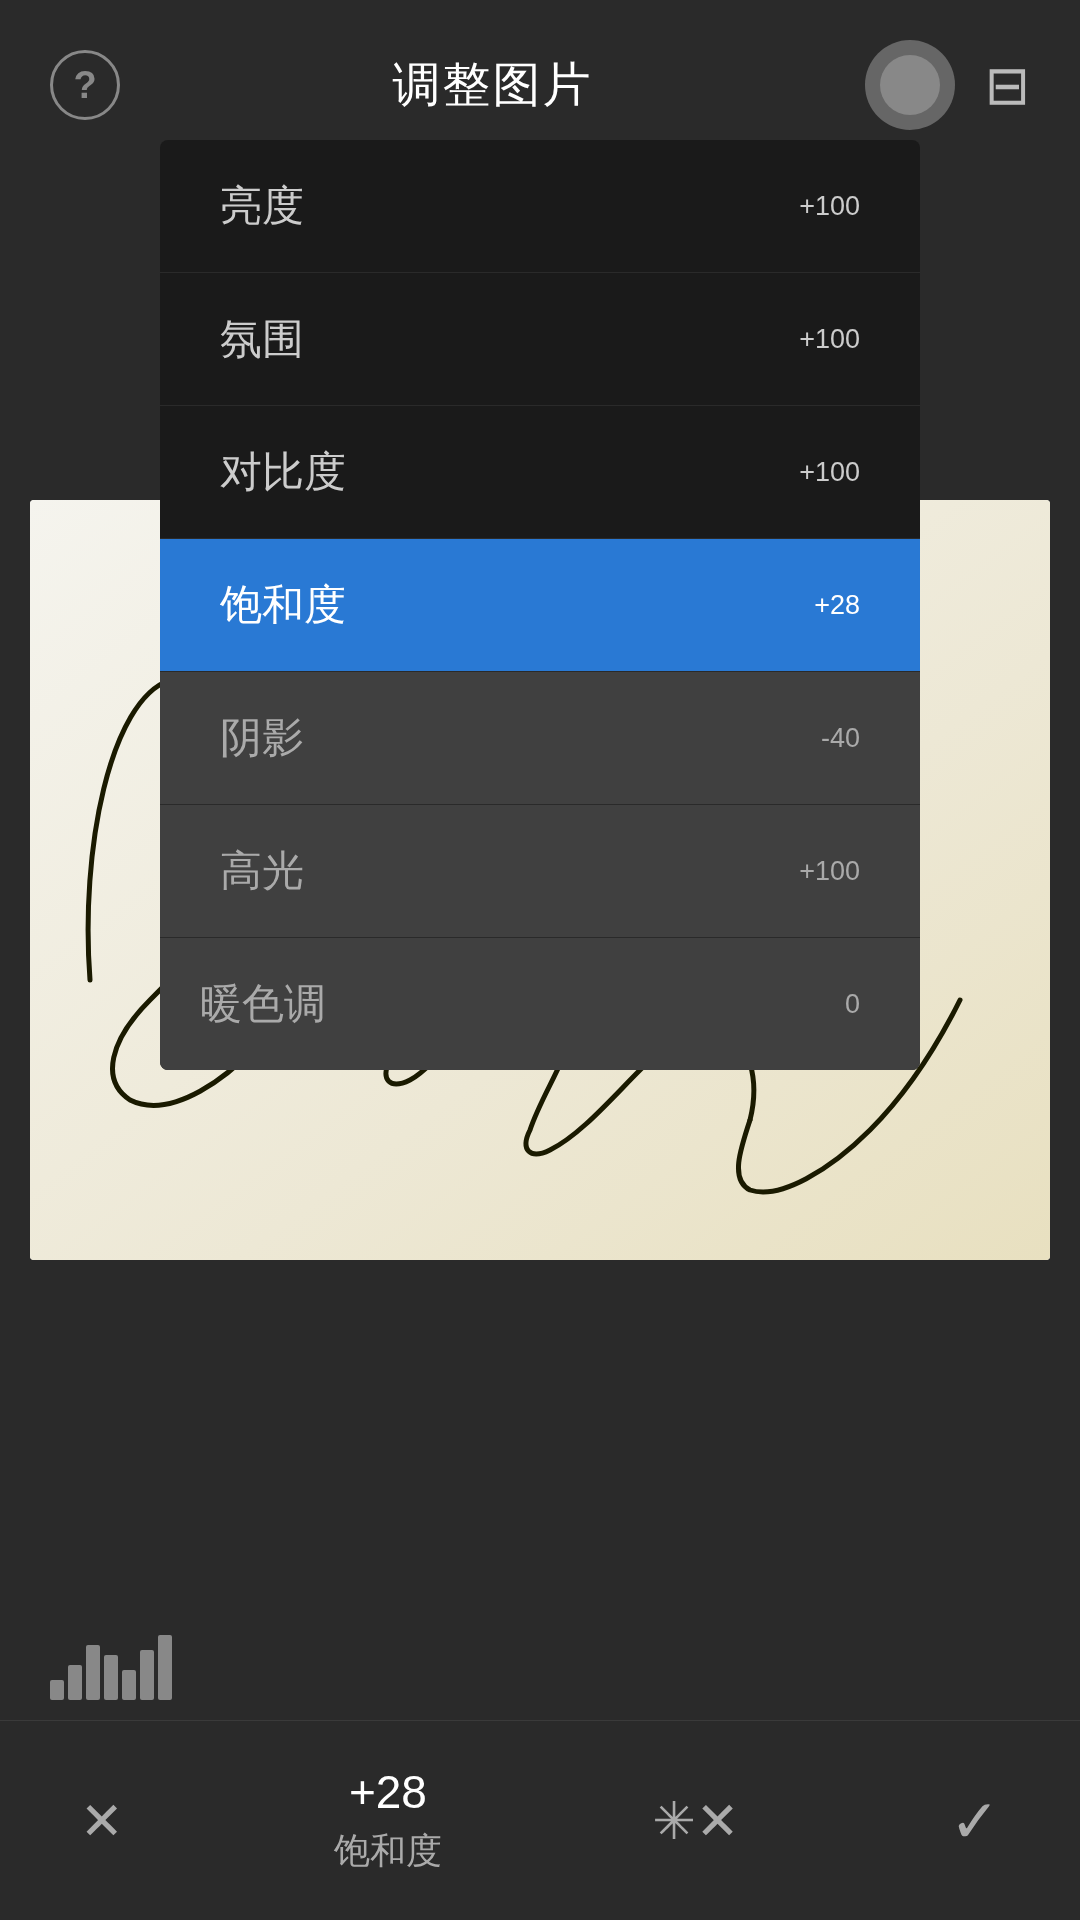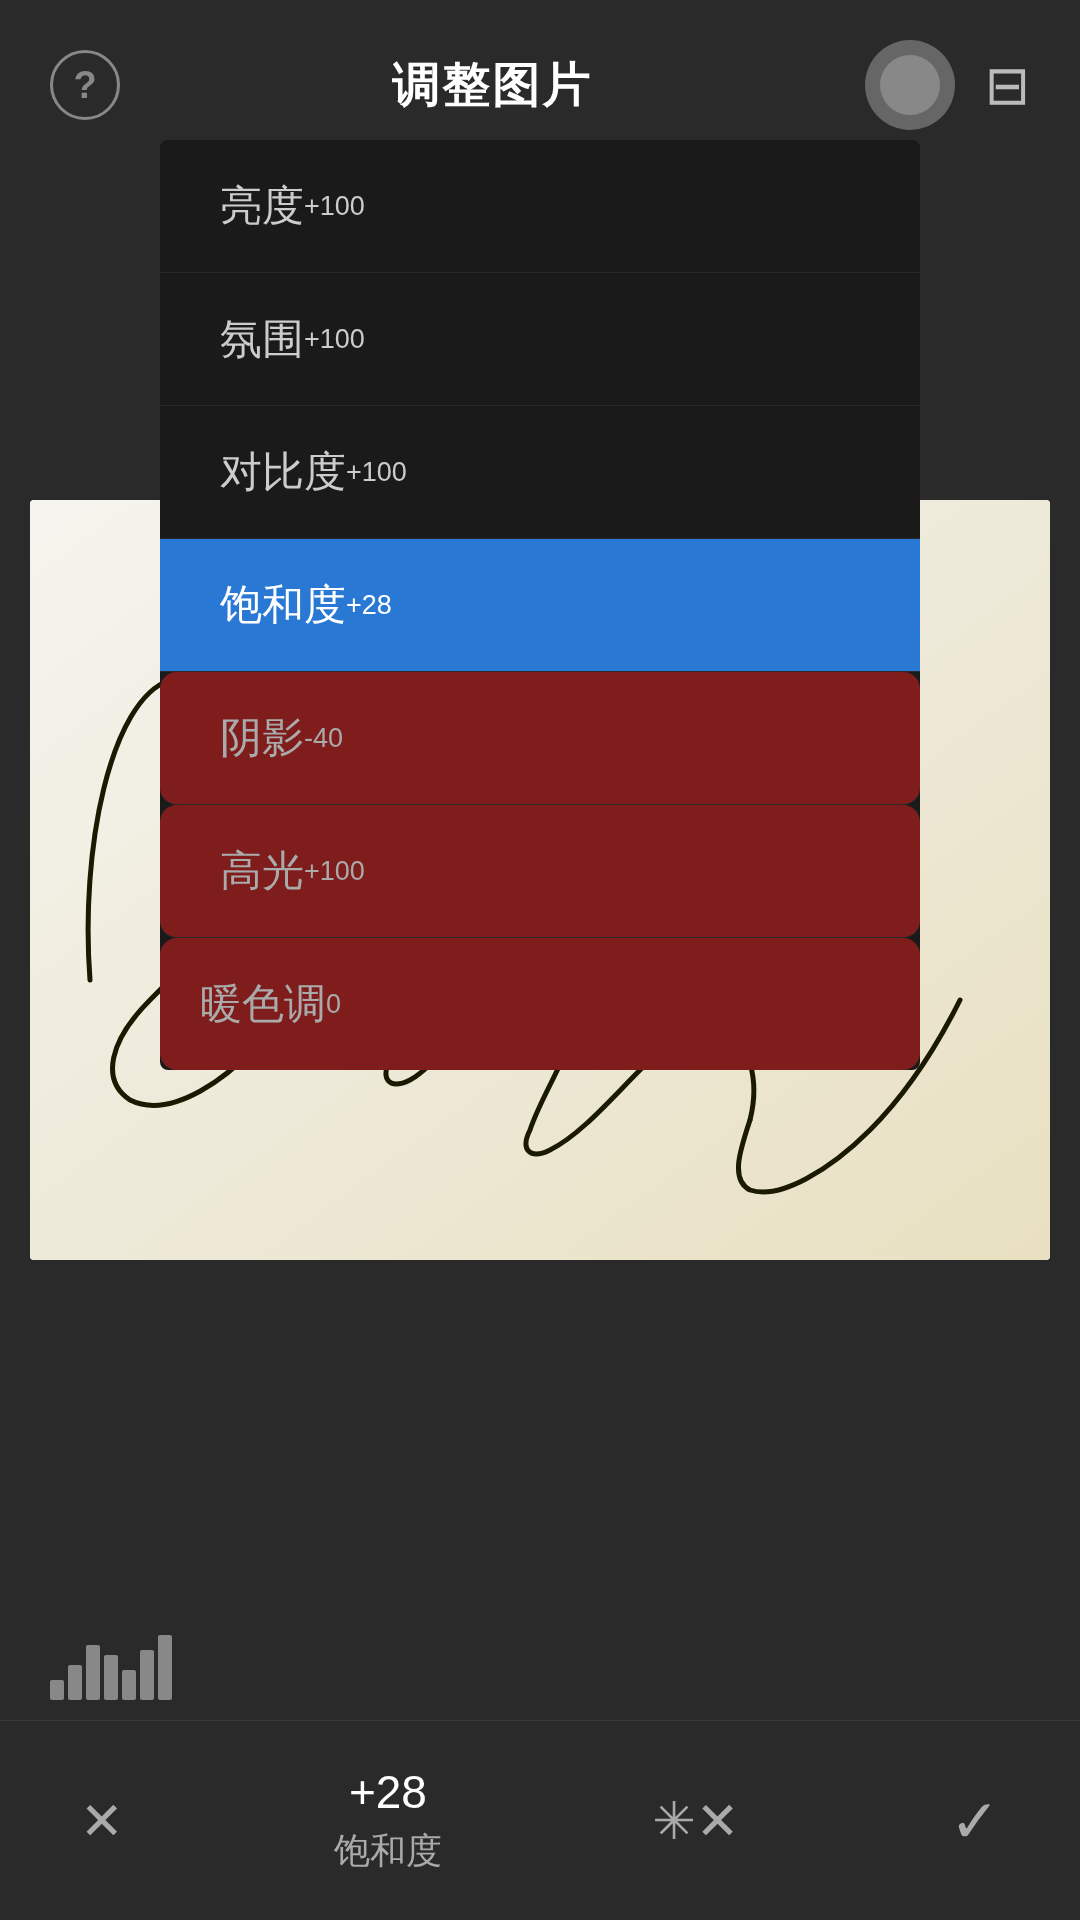--- a/index.html
+++ b/index.html
@@ -16,21 +16,21 @@
     .header {
       display: flex;
       align-items: center;
       justify-content: space-between;
       padding: 40px 50px 30px;
       position: relative;
     }
     .header-title {
       font-size: 48px;
       color: #ffffff;
-      font-weight: 700;
+      font-weight: 400;
       letter-spacing: 2px;
     }
     .help-icon {
       width: 70px;
       height: 70px;
       border: 3px solid #888;
       border-radius: 50%;
       display: flex;
       align-items: center;
       justify-content: center;
@@ -66,32 +66,32 @@
       right: 160px;
       background: #1a1a1a;
       border-radius: 8px;
       z-index: 10;
       overflow: hidden;
     }
 
     .adj-row {
       display: flex;
       align-items: center;
+      justify-content: space-between;
       padding: 38px 60px;
       border-bottom: 1px solid #2a2a2a;
     }
     .adj-row:last-child {
       border-bottom: none;
     }
     .adj-row.active {
       background: #2979d4;
     }
     .adj-row.dim {
-      background: #7f1d1d;
-      border-radius: 17px;
+      background: #404040;
     }
     .adj-label {
       font-size: 42px;
       color: #cccccc;
       font-weight: 300;
     }
     .adj-row.active .adj-label {
       color: #ffffff;
       font-weight: 400;
     }

